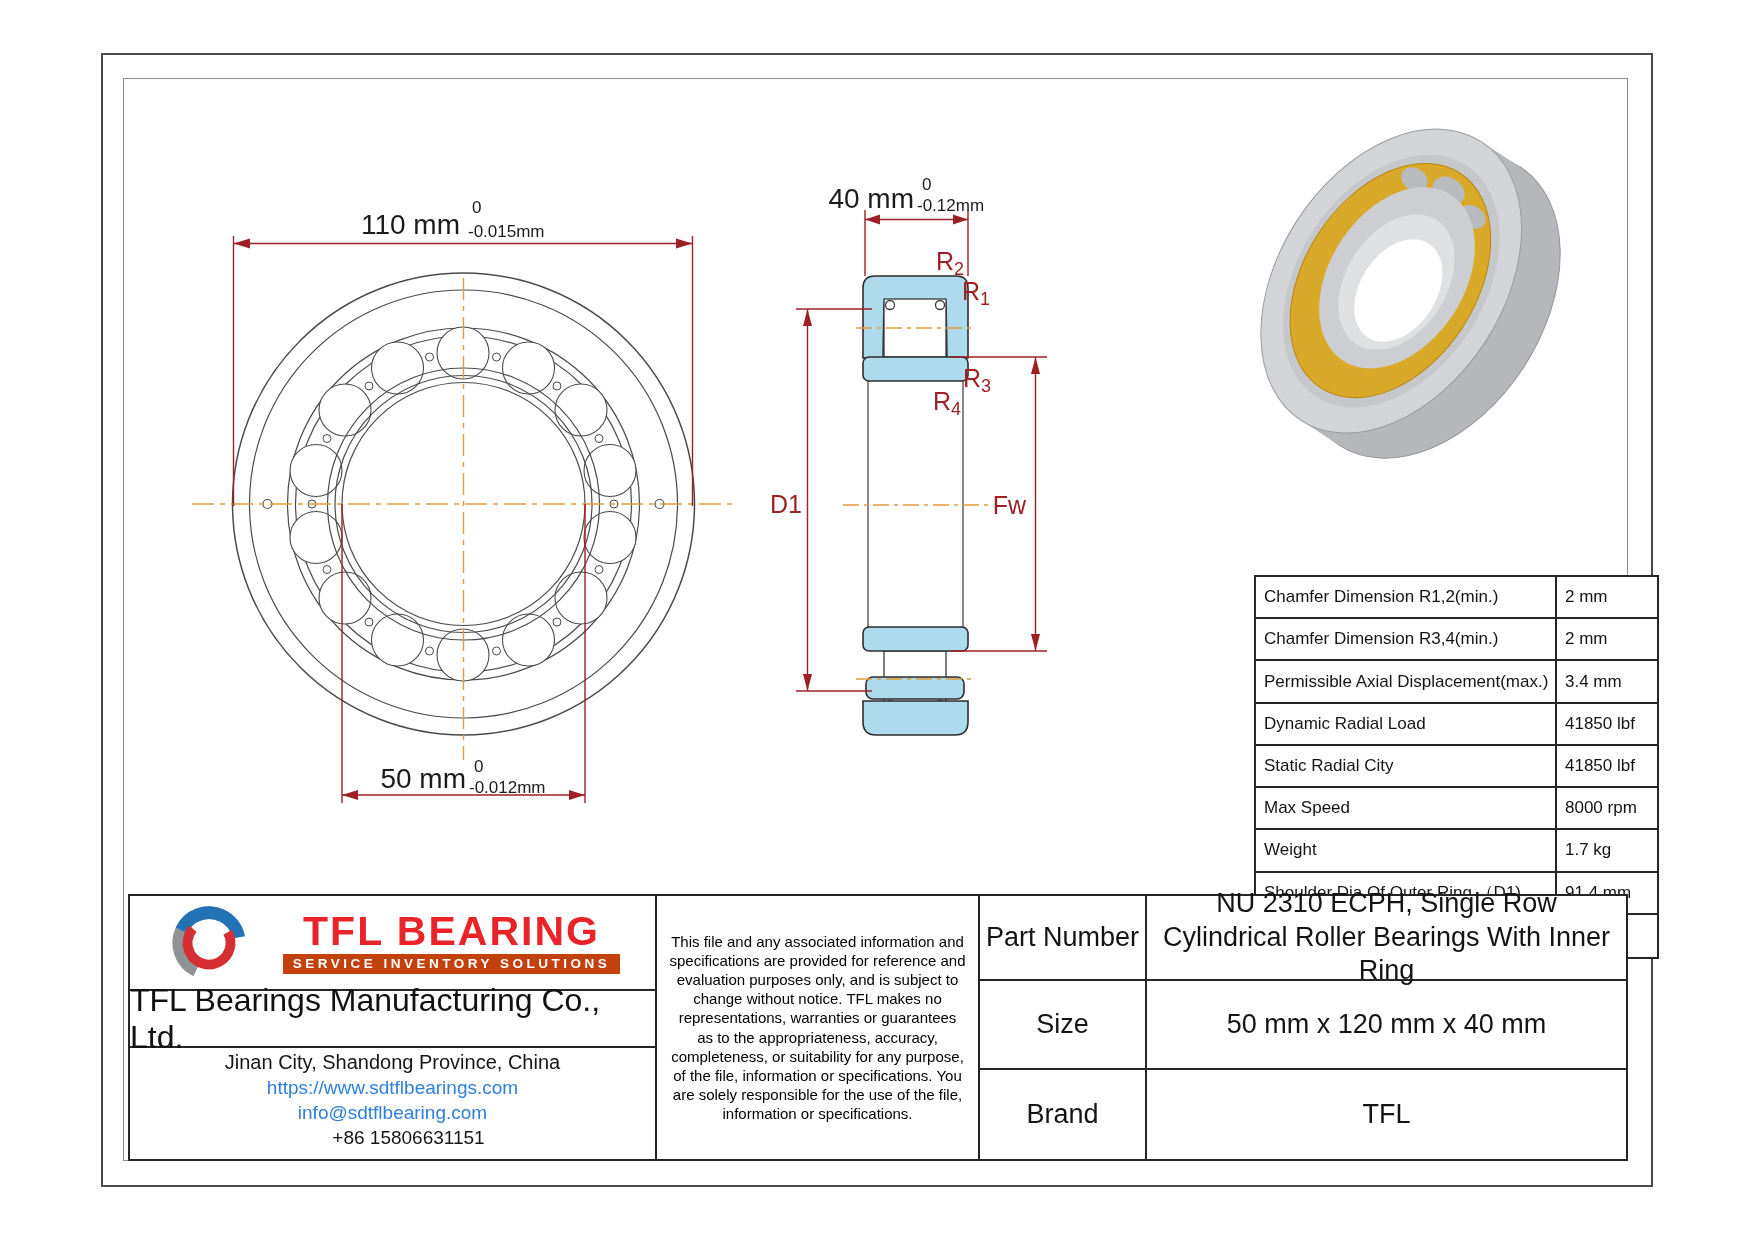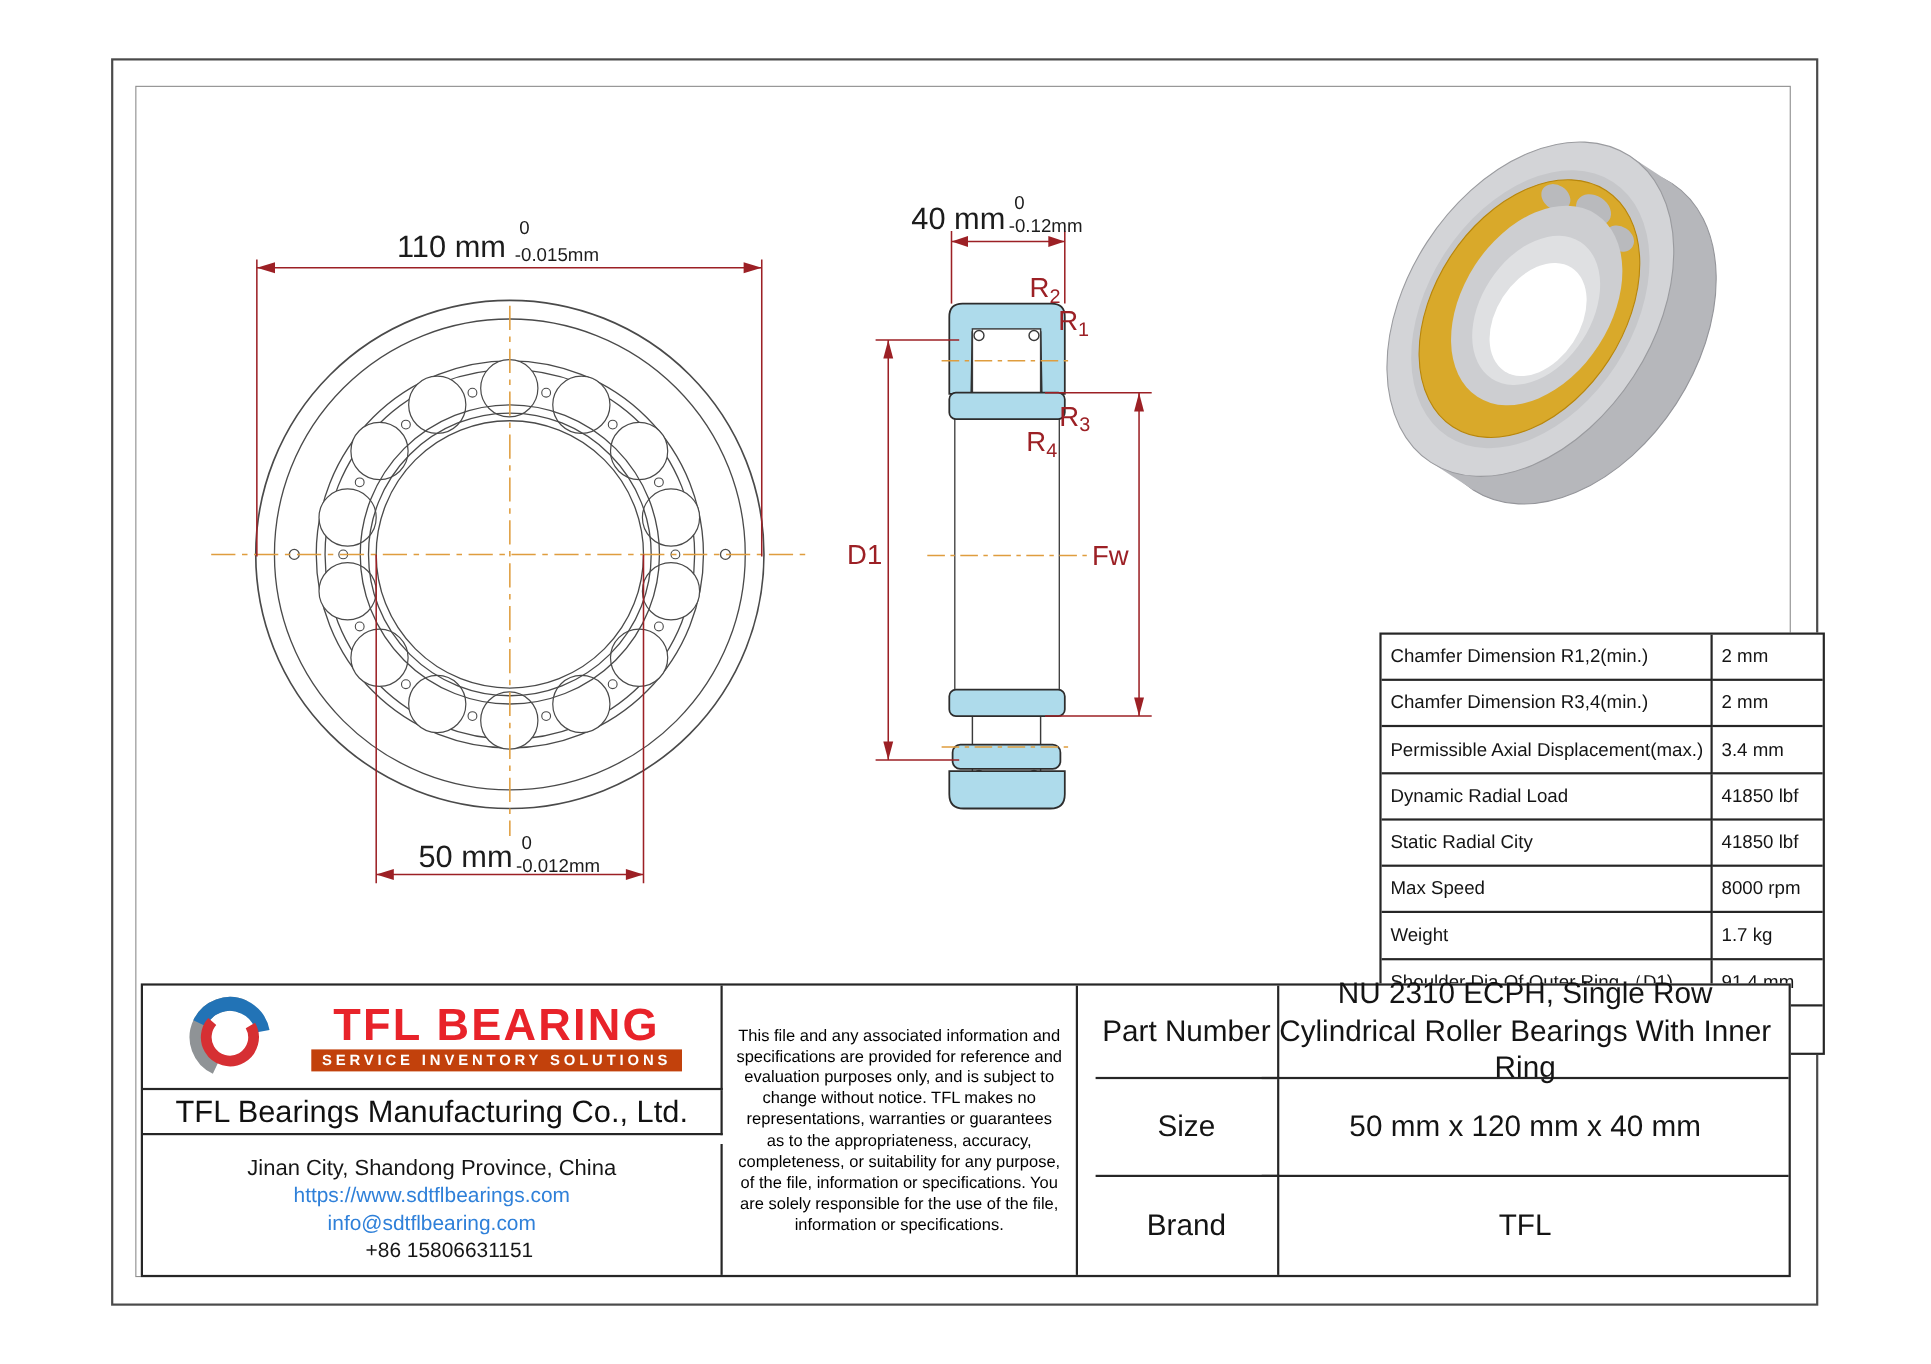--- a/index.html
+++ b/index.html
@@ -23,39 +23,39 @@
   
   .tb{position:absolute;left:128px;top:894px;width:1500px;height:267px;z-index:3;
       border:2px solid #262626;box-sizing:border-box;background:#fff;}
   .tb > div{position:absolute;box-sizing:border-box;}
   .tb-logo{left:0;top:0;width:527px;height:95px;border-right:2px solid #262626;
       border-bottom:2px solid #262626;display:flex;align-items:center;justify-content:center;gap:30px;}
   .logo-text{display:flex;flex-direction:column;align-items:center;}
   .logo-brand{font-size:41px;font-weight:bold;letter-spacing:2px;color:#e8232a;line-height:1.0;}
   .logo-tag{margin-top:2px;background:#c2410c;color:#fff;font-size:13.5px;font-weight:bold;
       letter-spacing:3.5px;padding:2px 10px 3px 10px;white-space:nowrap;}
-  .tb-company{left:0;top:95px;width:527px;height:41px;border-right:2px solid #262626;
+  .tb-company{left:0;top:95px;width:527px;height:57px;border-right:2px solid #262626;
       border-bottom:2px solid #262626;display:flex;align-items:center;justify-content:center;
-      font-size:28px;color:#111;}
+      font-size:32px;color:#111;}
   .tb-address{left:0;top:144px;width:527px;height:119px;border-right:2px solid #262626;
       display:flex;flex-direction:column;align-items:center;justify-content:center;gap:3px;}
   .addr1{font-size:20px;color:#161616;}
   .addr-link{font-size:19px;color:#2f80d9;text-decoration:none;}
   .addr-phone{font-size:19px;color:#161616;margin-left:32px;}
   .tb-disc{left:527px;top:0;width:323px;height:263px;border-right:2px solid #262626;
       display:flex;align-items:center;justify-content:center;padding:4px 12px;}
   .disc-text{font-size:15px;line-height:1.28;text-align:center;color:#000000;}
   .fld-lab{width:167px;border-right:2px solid #262626;display:flex;align-items:center;
       justify-content:center;font-size:27px;}
   .fld-val{width:479px;display:flex;align-items:center;justify-content:center;
       font-size:27px;text-align:center;line-height:1.25;padding:0 10px;box-sizing:border-box;}
   .f1{top:0;height:85px;border-bottom:2px solid #262626;}
   .f2{top:85px;height:89px;border-bottom:2px solid #262626;}
   .f3{top:174px;height:89px;}
-  .lab-col{left:850px;margin-left:16px;}
+  .lab-col{left:850px;}
   .val-col{left:1017px;}
   .f1v{border-bottom:2px solid #262626;}
   .f2v{border-bottom:2px solid #262626;}
 </style>
 </head>
 <body>
 
 <div class="page">
   <div class="border-outer"></div>
   <div class="border-inner"></div>

